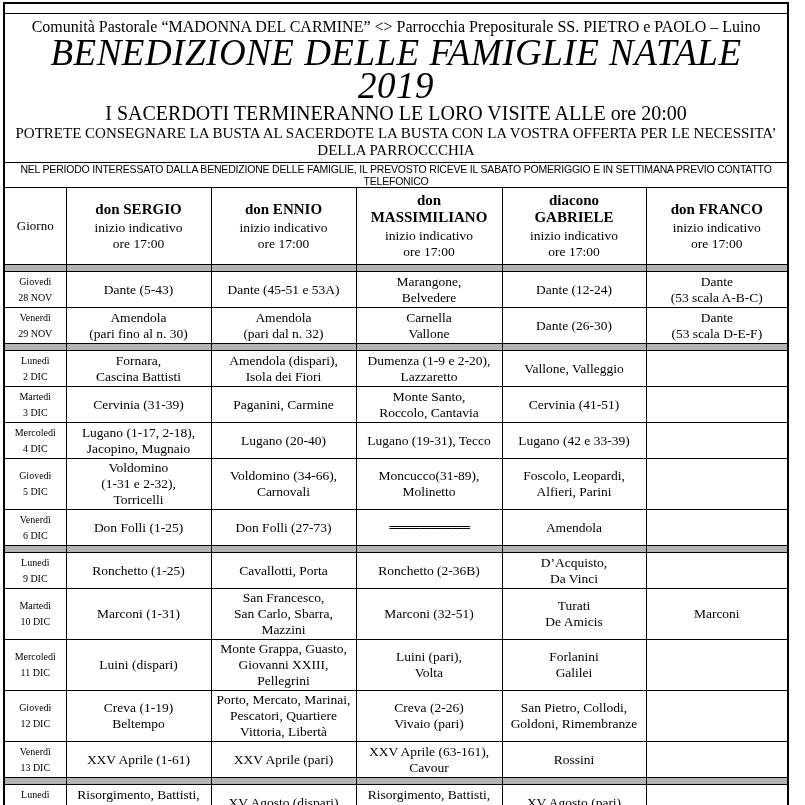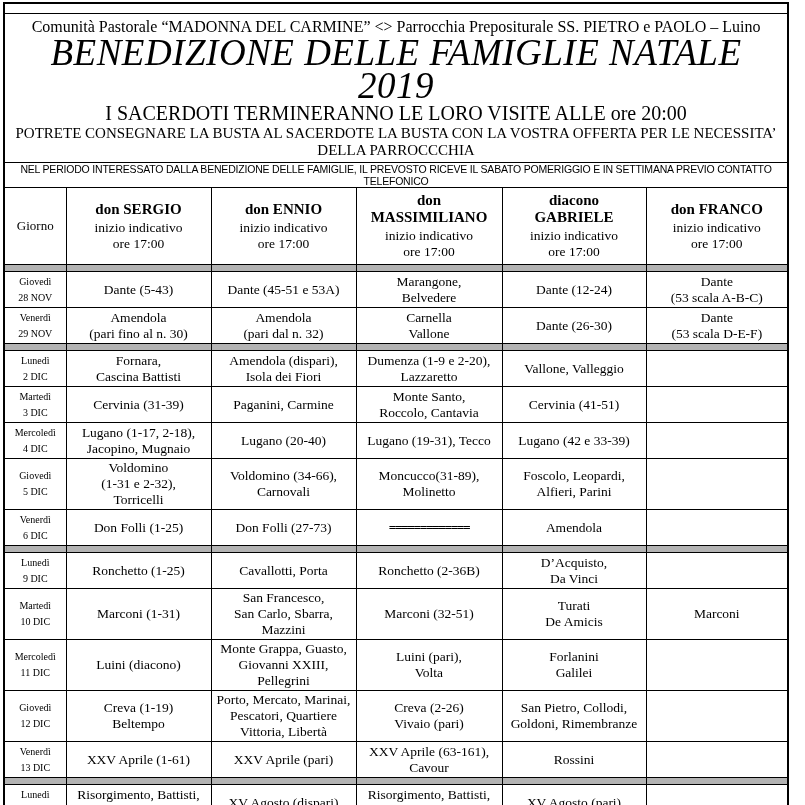--- a/index.html
+++ b/index.html
@@ -221,21 +221,21 @@
 San Carlo, Sbarra,
 Mazzini</td>
           <td class="cell">Marconi (32-51)</td>
           <td class="cell">Turati
 De Amicis</td>
           <td class="cell">Marconi</td>
         </tr>
         <tr>
           <td class="daycell">Mercoledì
 11 DIC</td>
-          <td class="cell">Luini (diacono)</td>
+          <td class="cell">Luini (dispari)</td>
           <td class="cell">Monte Grappa, Guasto,
 Giovanni XXIII,
 Pellegrini</td>
           <td class="cell">Luini (pari),
 Volta</td>
           <td class="cell">Forlanini
 Galilei</td>
           <td class="cell"></td>
         </tr>
         <tr>

